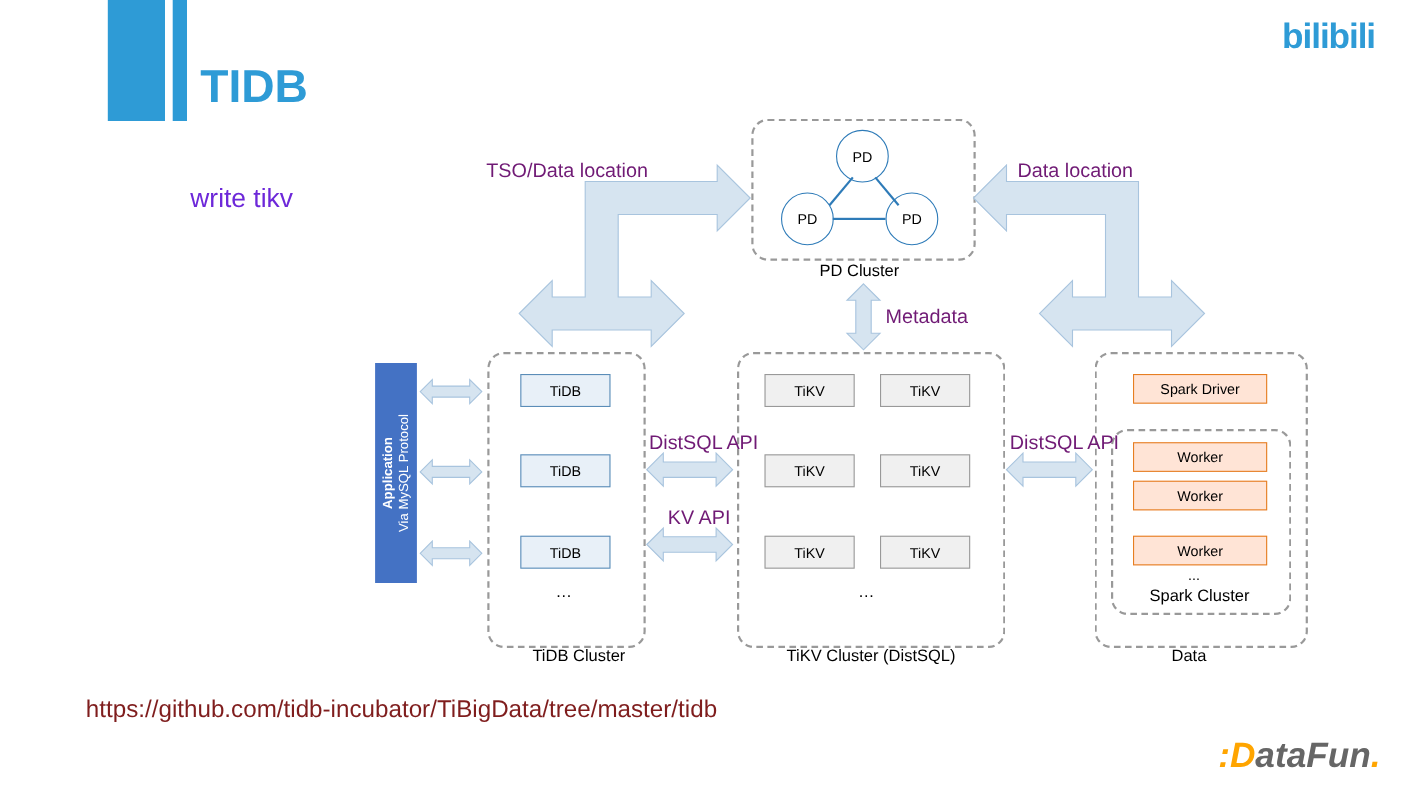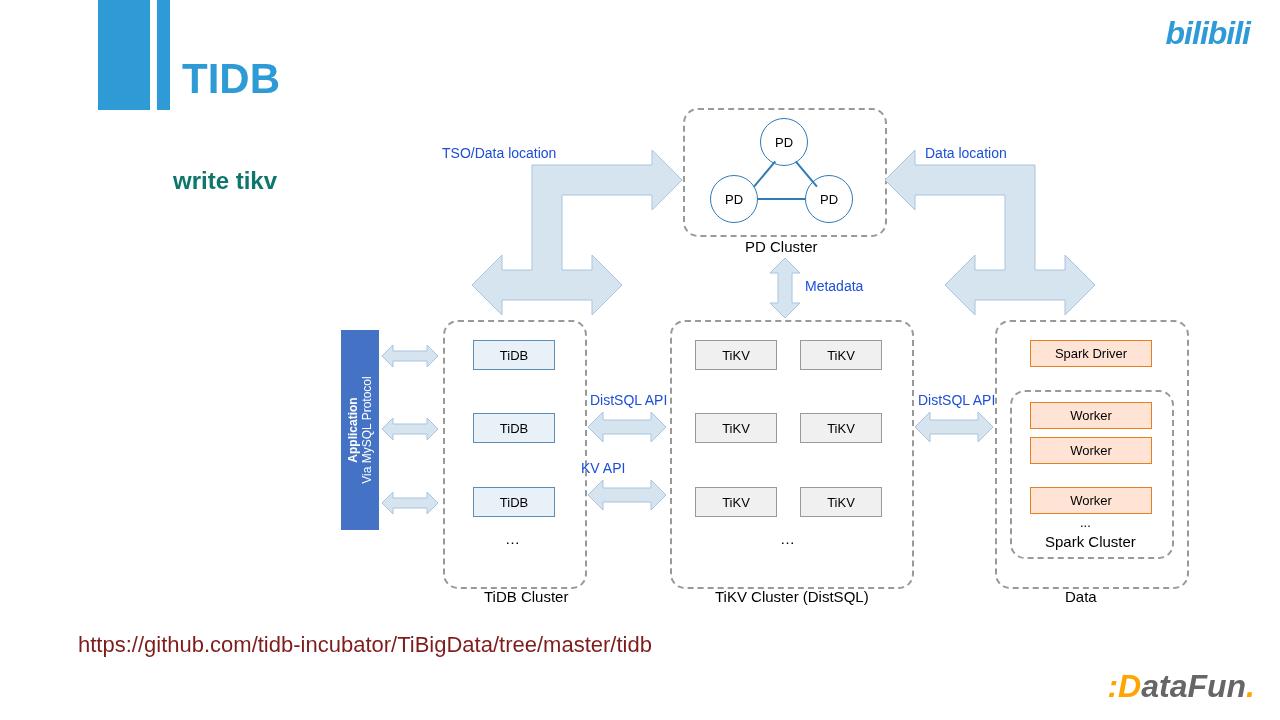--- a/index.html
+++ b/index.html
@@ -1,35 +1,35 @@
 <!DOCTYPE html>
 <html><head>
 <meta charset="utf-8">
 <style>
 body{margin:0;font-family:sans-serif;width:1280px;height:720px;position:relative;background:#fff;overflow:hidden}
 .bar{position:absolute;top:0;background:#2E9BD6}
 .bar1{left:98px;width:52px;height:110px}
 .bar2{left:157px;width:13px;height:110px}
 .title{position:absolute;left:182px;top:55px;font-size:42px;font-weight:bold;color:#2E9BD6}
-.logo-bili{position:absolute;right:30px;top:15px;font-size:32px;font-weight:bold;color:#2E9BD6;letter-spacing:-1px;font-style:italic}
-.subtitle{position:absolute;left:173px;top:167px;font-size:24px;font-weight:bold;color:#0f766e}
+.logo-bili{position:absolute;right:30px;top:15px;font-size:32px;font-weight:bold;color:#2E9BD6;letter-spacing:-1px;}
+.subtitle{position:absolute;left:173px;top:167px;font-size:24px;font-weight:normal;color:#6d28d9}
 .url{position:absolute;left:78px;top:632px;font-size:22px;color:#7f1d1d}
 .datafun{position:absolute;right:25px;bottom:15px;font-size:32px;font-weight:bold;font-style:italic}
 .datafun .dot{color:#FFA500}
 .datafun .d{color:#FFA500}
 .datafun .rest{color:#666}
 .box-dashed{position:absolute;border:2px dashed #999;border-radius:15px}
 .node{position:absolute;border:1px solid;text-align:center;display:flex;align-items:center;justify-content:center;font-size:13px}
 .node-tidb{background:#E8F0F8;border-color:#5B8DB8;width:80px;height:28px}
 .node-tikv{background:#F0F0F0;border-color:#999;width:80px;height:28px}
 .node-spark{background:#FFE4D6;border-color:#E67E22;width:120px;height:25px}
 .circle{position:absolute;width:46px;height:46px;border:1.5px solid #2E7BB8;border-radius:50%;display:flex;align-items:center;justify-content:center;font-size:13px;background:#fff}
 .app-box{position:absolute;left:341px;top:330px;width:38px;height:200px;background:#4472C4;display:flex;align-items:center;justify-content:center}
 .app-text{color:#fff;font-size:12px;transform:rotate(-90deg);white-space:nowrap;text-align:center}
-.label{position:absolute;font-size:14px;color:#1d4ed8}
+.label{position:absolute;font-size:18px;color:#701a75}
 .cluster-label{position:absolute;font-size:15px;color:#000;text-align:center}
 svg.arrow{position:absolute;overflow:visible}
 .arr-fill{fill:#D6E4F0;stroke:#A8C4DE;stroke-width:1}
 .line{position:absolute;background:#2E7BB8;height:1.5px}
 </style>
 </head>
 <body>
 
 <div class="bar bar1"></div>
 <div class="bar bar2"></div>
@@ -129,21 +129,21 @@
 <div class="label" style="left:805px;top:278px">Metadata</div>
 
 <svg class="arrow" style="left:588px;top:412px" width="78" height="30">
   <polygon class="arr-fill" points="0,15 15,0 15,8 63,8 63,0 78,15 63,30 63,22 15,22 15,30"></polygon>
 </svg>
 <div class="label" style="left:590px;top:392px">DistSQL API</div>
 
 <svg class="arrow" style="left:588px;top:480px" width="78" height="30">
   <polygon class="arr-fill" points="0,15 15,0 15,8 63,8 63,0 78,15 63,30 63,22 15,22 15,30"></polygon>
 </svg>
-<div class="label" style="left:581px;top:460px">KV API</div>
+<div class="label" style="left:607px;top:460px">KV API</div>
 
 <svg class="arrow" style="left:915px;top:412px" width="78" height="30">
   <polygon class="arr-fill" points="0,15 15,0 15,8 63,8 63,0 78,15 63,30 63,22 15,22 15,30"></polygon>
 </svg>
 <div class="label" style="left:918px;top:392px">DistSQL API</div>
 
 <svg class="arrow" style="left:382px;top:345px" width="56" height="22">
   <polygon class="arr-fill" points="0,11 11,0 11,6 45,6 45,0 56,11 45,22 45,16 11,16 11,22"></polygon>
 </svg>
 <svg class="arrow" style="left:382px;top:418px" width="56" height="22">

